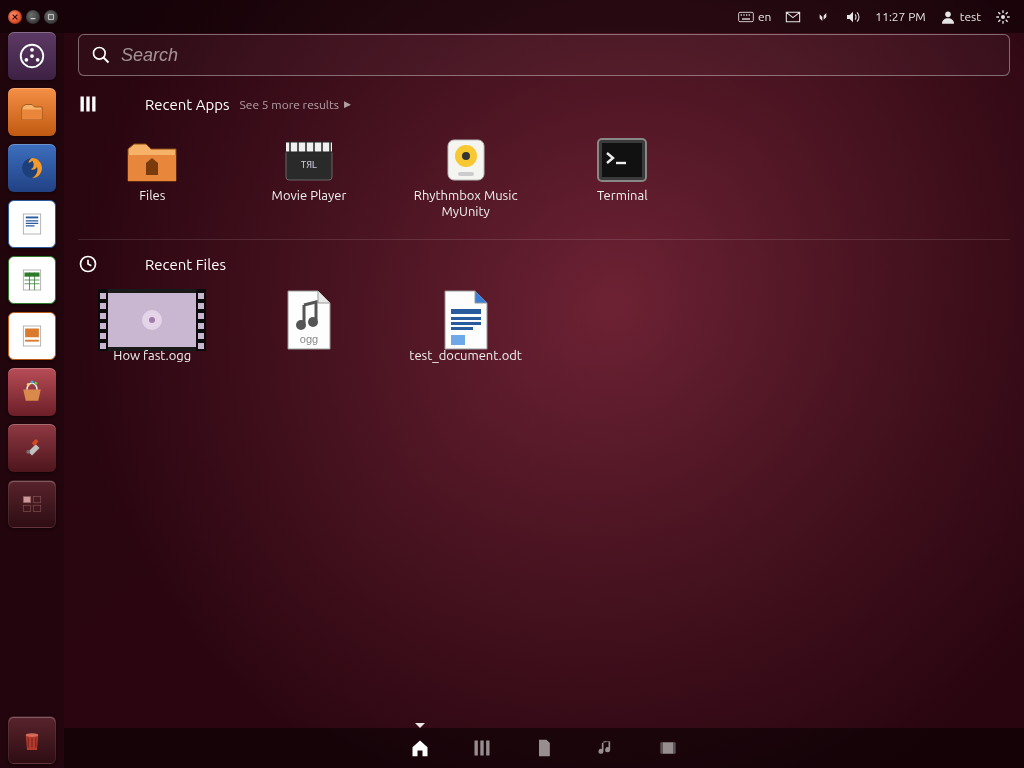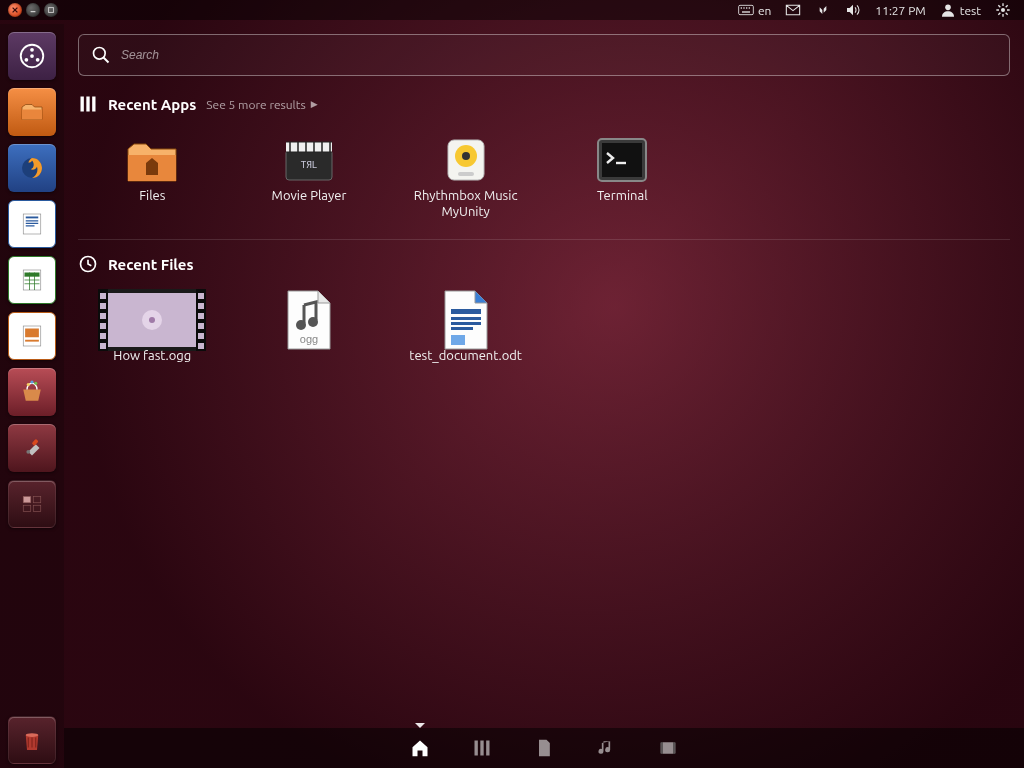--- a/index.html
+++ b/index.html
@@ -7,21 +7,21 @@
   body {
     background:
       radial-gradient(circle at 60% 40%, rgba(120,40,60,0.6), rgba(40,5,15,0.95) 70%),
       linear-gradient(135deg, #3a0d1a 0%, #5e1a28 50%, #2a0710 100%);
     color: #fff;
     position: relative;
   }
 
   
   .top-panel {
-    position: absolute; top: 0; left: 0; right: 0; height: 20px;
+    position: absolute; top: 0; left: 0; right: 0; height: 33px;
     background: rgba(0,0,0,0.45);
     display: flex; align-items: center;
     font-size: 12px; color: #e5e5e5;
     padding: 4px 6px;
   }
   .window-controls { display: flex; gap: 4px; align-items: center; padding-left: 2px; }
   .wc { width: 14px; height: 14px; border-radius: 50%; display:flex; align-items:center; justify-content:center; }
   .wc.close { background: radial-gradient(circle at 35% 35%, #ff8d6a, #d9491f 70%, #8b2a0f); box-shadow: inset 0 0 2px rgba(0,0,0,0.6);}
   .wc.min, .wc.max { background: radial-gradient(circle at 35% 35%, #6b6b6b, #3d3d3d 70%, #222); box-shadow: inset 0 0 2px rgba(0,0,0,0.6);}
   .wc svg { width:8px; height:8px; }
@@ -57,27 +57,27 @@
     display: flex; flex-direction: column;
   }
   .search-wrap { padding: 10px 14px 6px 14px; }
   .searchbox {
     height: 42px; border: 1px solid rgba(255,255,255,0.38); border-radius: 6px;
     display: flex; align-items: center; padding: 0 12px; gap: 10px;
     background: rgba(255,255,255,0.03);
   }
   .searchbox input {
     flex: 1; background: transparent; border: none; outline: none;
-    color: #fff; font-size: 12px; font-style: italic;
+    color: #fff; font-size: 18px; font-style: italic;
   }
   .searchbox input::placeholder { color: rgba(255,255,255,0.55); }
 
   .section { padding: 12px 14px 0 14px; }
   .section-header { display:flex; align-items:center; gap:10px; font-size:15px; }
-  .section-header .title { font-weight: 700; }
+  .section-header .title { font-weight: 400; margin-left: 37px; }
   .section-header .more { font-size: 12px; color: rgba(255,255,255,0.6); display:flex; align-items:center; gap:5px; cursor:pointer;}
   .section-header .more .arrow { font-size: 9px; }
   .section-header svg { width:20px; height:20px; fill: rgba(255,255,255,0.85); }
 
   .grid {
     display: grid; grid-template-columns: repeat(6, 1fr);
     margin-top: 16px; gap: 10px 8px;
   }
   .grid.files { grid-template-columns: repeat(6, 1fr); }
   .tile-item { display:flex; flex-direction:column; align-items:center; cursor:pointer; padding: 2px 4px; }

